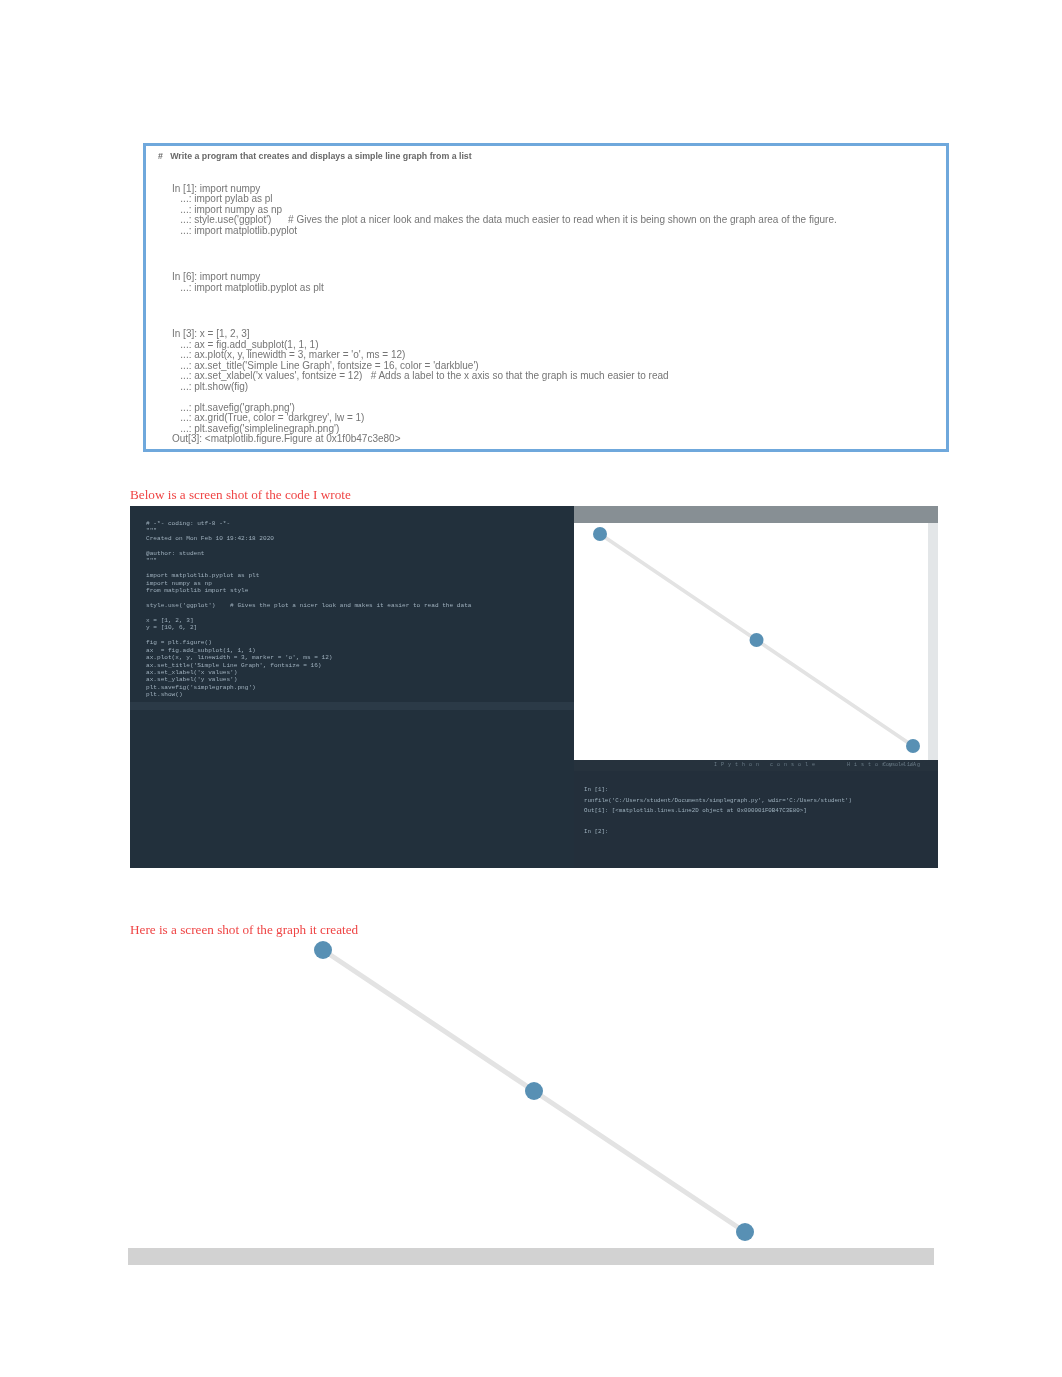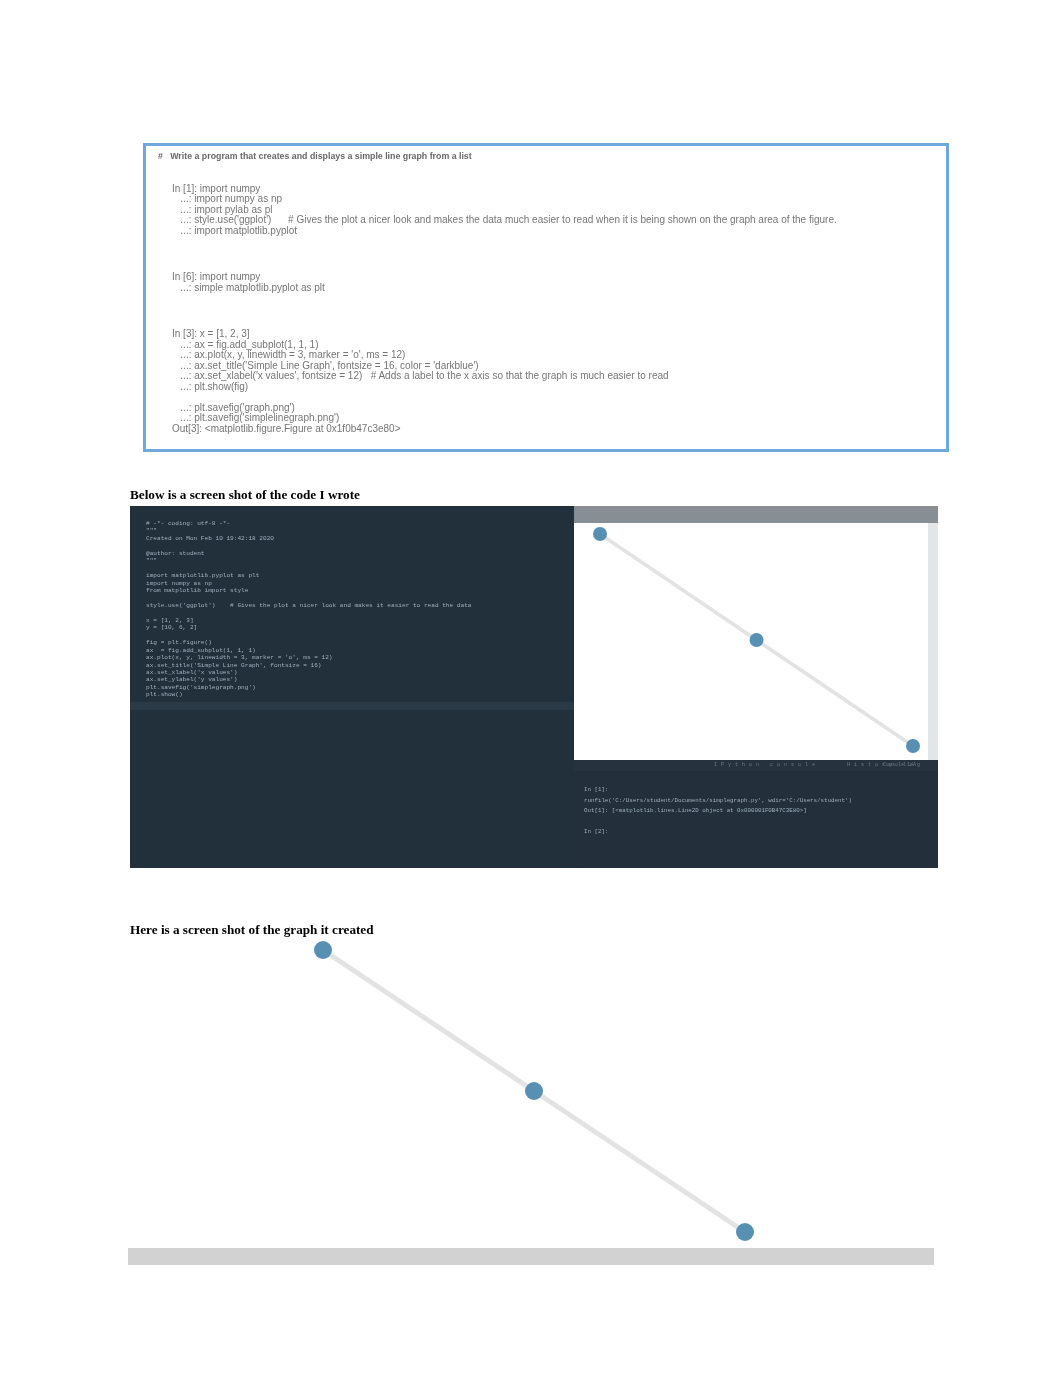--- a/index.html
+++ b/index.html
@@ -12,21 +12,21 @@
            border:3px solid #6fa8dc;background:#ffffff;box-sizing:border-box;}
   .cb-inner{position:absolute;left:26px;top:5px;right:6px;}
   .cl{font-family:"Liberation Sans",sans-serif;font-size:10px;line-height:10.5px;
       color:#757575;white-space:pre;}
   .cl.hd{font-size:8.8px;color:#686868;font-weight:bold;line-height:10.5px;margin-left:-14px;}
   .cl.sp{height:28px;}
   .cl.blank{height:10.5px;}
 
   
   .cap{position:absolute;font-family:"Liberation Serif",serif;font-size:13.2px;
-       color:#000000;white-space:nowrap;font-weight:bold;}
+       color:#ef4444;white-space:nowrap;}
 
   
   .shot{position:absolute;left:130px;top:488px;width:808px;height:362px;
         background:#22303c;overflow:hidden;}
   .editor{position:absolute;left:0;top:0;width:444px;height:362px;background:#22303c;}
   .ed-inner{position:absolute;left:16px;top:14px;right:2px;}
   .el{font-family:"Liberation Mono",monospace;font-size:6.1px;line-height:7.45px;
       white-space:pre;color:#9fb0bd;}
   .el.sp{height:7.45px;}
   .hl{position:absolute;left:0;top:196px;width:444px;height:8px;background:#2b3a47;}
@@ -52,36 +52,37 @@
 <body>
 
 <div class="page">
 
   <div class="codebox">
     <div class="cb-inner">
       <div class="cl hd">#   Write a program that creates and displays a simple line graph from a list</div>
       <div class="cl sp" style="height:22px"></div>
       <div id="cb-groups">
           <div class="cl">In [1]: import numpy</div>
+          <div class="cl">   ...: import pylab as pl</div>
           <div class="cl">   ...: import numpy as np</div>
-          <div class="cl">   ...: import pylab as pl</div>
           <div class="cl">   ...: style.use('ggplot')      # Gives the plot a nicer look and makes the data much easier to read when it is being shown on the graph area of the figure.</div>
           <div class="cl">   ...: import matplotlib.pyplot</div>
           <div class="cl sp" style="height: 36px;"></div>
           <div class="cl">In [6]: import numpy</div>
-          <div class="cl">   ...: simple matplotlib.pyplot as plt</div>
+          <div class="cl">   ...: import matplotlib.pyplot as plt</div>
           <div class="cl sp" style="height: 36px;"></div>
           <div class="cl">In [3]: x = [1, 2, 3]</div>
           <div class="cl">   ...: ax = fig.add_subplot(1, 1, 1)</div>
           <div class="cl">   ...: ax.plot(x, y, linewidth = 3, marker = 'o', ms = 12)</div>
           <div class="cl">   ...: ax.set_title('Simple Line Graph', fontsize = 16, color = 'darkblue')</div>
           <div class="cl">   ...: ax.set_xlabel('x values', fontsize = 12)   # Adds a label to the x axis so that the graph is much easier to read</div>
           <div class="cl">   ...: plt.show(fig)</div>
           <div class="cl blank"></div>
           <div class="cl">   ...: plt.savefig('graph.png')</div>
+          <div class="cl">   ...: ax.grid(True, color = 'darkgrey', lw = 1)</div>
           <div class="cl">   ...: plt.savefig('simplelinegraph.png')</div>
           <div class="cl">Out[3]: &lt;matplotlib.figure.Figure at 0x1f0b47c3e80&gt;</div>
         </div>
     </div>
   </div>
 
   <div class="cap" style="left:130px;top:469px;">Below is a screen shot of the code I wrote</div>
 
   <div class="shot">
      <div class="editor">

